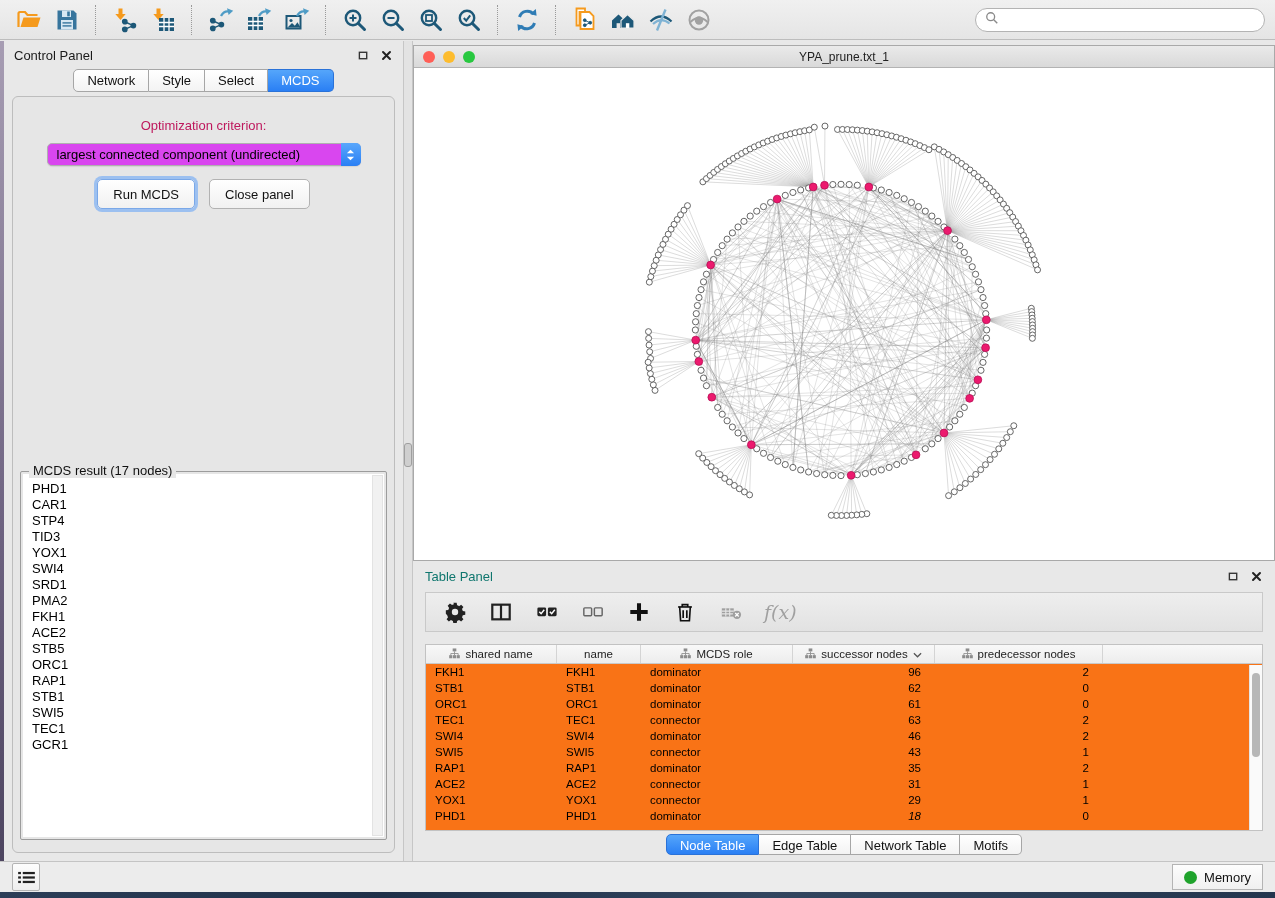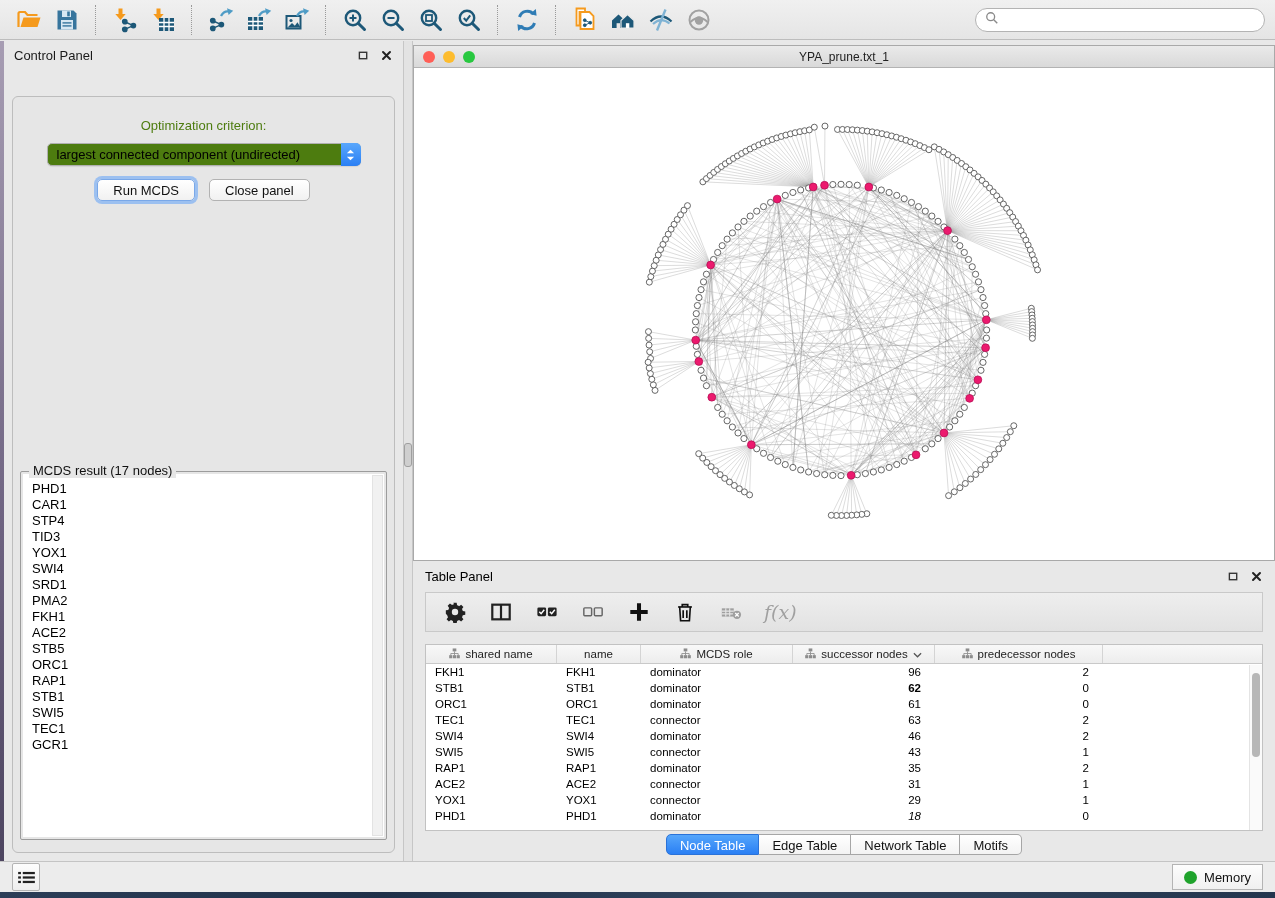--- a/index.html
+++ b/index.html
@@ -30,53 +30,53 @@
   .win-btns{margin-left:auto;display:flex;align-items:center;gap:9px;}
   .win-btn{display:flex;align-items:center;justify-content:center;width:14px;height:14px;}
   .seg{display:flex;justify-content:center;position:relative;z-index:2;}
   .seg .tab{background:linear-gradient(#ffffff,#f3f3f3);border:1px solid #a6a6a6;border-left:none;
     padding:3px 13px;font-size:13px;color:#111;white-space:nowrap;}
   .seg .tab:first-child{border-left:1px solid #a6a6a6;border-radius:5px 0 0 5px;}
   .seg .tab:last-child{border-radius:0 5px 5px 0;}
   .seg .tab.active{background:linear-gradient(#55a6fb,var(--accent,#2a7ff4));color:#fff;border-color:#2a72d8;}
   .cp-body{position:absolute;top:55px;left:8px;right:8px;bottom:8px;background:#e6e6e6;
     border:1px solid #bdbdbd;border-radius:6px;}
-  .opt-label{margin-top:21px;text-align:center;font-size:13px;color:#4d7c0f;}
-  .mac-select{width:314px;height:23px;margin:10px auto 0;background:#4d7c0f;border:1px solid #b0b0b0;border-radius:5px;
+  .opt-label{margin-top:21px;text-align:center;font-size:13px;color:#be185d;}
+  .mac-select{width:314px;height:23px;margin:10px auto 0;background:#d946ef;border:1px solid #b0b0b0;border-radius:5px;
     display:flex;align-items:center;position:relative;font-size:13px;padding-left:9px;box-sizing:border-box;
     box-shadow:0 1px 1px rgba(0,0,0,0.08);}
   .mac-select .stepper{position:absolute;right:-1px;top:-1px;bottom:-1px;width:20px;
     background:linear-gradient(#59a7fc,var(--accent,#2a7ff4));border-radius:0 5px 5px 0;
     display:flex;flex-direction:column;align-items:center;justify-content:center;gap:2px;}
   .btn-row{display:flex;justify-content:center;gap:14px;margin-top:13px;}
-  .mac-btn{height:22px;padding:0 15px;font-size:13px;background:linear-gradient(#ffffff,#f1f1f1);
+  .mac-btn{height:30px;padding:0 15px;font-size:13px;background:linear-gradient(#ffffff,#f1f1f1);
     border:1px solid #b2b2b2;border-radius:5px;color:#111;display:inline-flex;align-items:center;}
   .mac-btn.focus{box-shadow:0 0 0 3px rgba(106,166,247,0.6);border-color:#7aa8e8;}
   .group{position:absolute;left:7px;right:7px;top:374px;bottom:12px;border:1px solid #9c9c9c;border-radius:2px;}
   .group-title{position:absolute;top:-9px;left:8px;background:#e6e6e6;padding:0 4px;font-size:13px;color:#111;z-index:1;}
   .group-inner{position:absolute;top:2px;left:2px;right:2px;bottom:2px;background:#fff;overflow:hidden;padding-top:7px;box-sizing:border-box;}
   .mcds-item{font-size:13px;line-height:16px;padding-left:9px;color:#000;}
   .list-track{position:absolute;top:3px;bottom:3px;right:3px;width:9px;background:#f1f1f1;border:1px solid #e3e3e3;}
   
   .net-window{margin-top:4px;height:516px;background:#fff;border:1px solid #a9a9a9;box-sizing:border-box;flex:none;}
   .net-titlebar{height:21px;background:linear-gradient(#eaeaea,#d9d9d9);border-bottom:1px solid #b3b3b3;
     position:relative;display:flex;align-items:center;justify-content:center;font-size:12px;color:#222;}
   .traffic{position:absolute;left:9px;top:0;bottom:0;display:flex;align-items:center;gap:8px;}
   .tl{width:12px;height:12px;border-radius:50%;}
   .net-canvas{position:relative;height:492px;background:#fff;overflow:hidden;}
   .net-canvas svg{position:absolute;inset:0;width:100%;height:100%;}
   
   .table-panel{flex:1;position:relative;margin-top:3px;background:#e8e8e8;min-height:0;}
-  .tp-header{height:25px;display:flex;align-items:center;padding:0 12px;font-size:13px;color:#000000;}
+  .tp-header{height:25px;display:flex;align-items:center;padding:0 12px;font-size:13px;color:#0f766e;}
   .tp-toolbar{margin:3px 12px 0;height:40px;background:linear-gradient(#eeeeee,#e2e2e2);border:1px solid #c9c9c9;
     display:flex;align-items:center;gap:20px;padding:0 16px;box-sizing:border-box;}
   .tp-tool{display:flex;align-items:center;justify-content:center;width:26px;height:26px;}
   .tp-tool svg{width:22px;height:22px;display:block;}
   .fx{font-family:"DejaVu Serif",serif;font-style:italic;color:#a0a0a0;font-size:19px;line-height:1;}
-  .grid{position:absolute;left:12px;right:12px;top:80px;bottom:30px;background:#ffffff;border:1px solid #c2c2c2;overflow:hidden;}
+  .grid{position:absolute;left:12px;right:12px;top:80px;bottom:30px;background:#f97316;border:1px solid #c2c2c2;overflow:hidden;}
   .grid-head{display:flex;height:19px;background:linear-gradient(#f8f8f8,#ededed);border-bottom:1px solid #c9c9c9;
     font-size:11.5px;color:#222;box-sizing:border-box;}
   .hc{display:flex;align-items:center;justify-content:center;gap:5px;border-right:1px solid #d4d4d4;box-sizing:border-box;white-space:nowrap;}
   .hc.fill{flex:1;border-right:none;}
   .tr{display:flex;height:16px;font-size:11.5px;color:#000;align-items:center;}
   .td{box-sizing:border-box;padding:0 9px;white-space:nowrap;overflow:hidden;}
   .td.num{text-align:right;padding-right:14px;}
   .grid-scroll{position:absolute;top:20px;bottom:0;right:0;width:12px;background:#fafafa;border-left:1px solid #e4e4e4;}
   .grid-thumb{position:absolute;top:8px;left:2px;width:8px;height:84px;background:#b7b7b7;border-radius:4px;}
   .tp-tabs{position:absolute;left:0;right:0;bottom:6px;height:21px;display:flex;justify-content:center;text-align:right;}
@@ -270,20 +270,26 @@
                   <rect x="1.5" y="2.5" width="8" height="7" fill="none" stroke="#333" stroke-width="1.5"></rect>
                 </svg>
             </span>
             <span class="win-btn">
               <svg viewBox="0 0 12 12" width="11" height="11">
                   <path d="M2.2 2.2 L9.8 9.8 M9.8 2.2 L2.2 9.8" stroke="#222" stroke-width="2.2" stroke-linecap="round"></path>
                 </svg>
             </span>
           </span>
         </div>
+        <div class="seg" id="cp-tabs">
+            <div class="tab">Network</div>
+            <div class="tab">Style</div>
+            <div class="tab">Select</div>
+            <div class="tab active">MCDS</div>
+          </div>
         <div class="cp-body">
           <div class="opt-label">Optimization criterion:</div>
           <div class="mac-select">
             <span>largest connected component (undirected)</span>
             <span class="stepper">
               <svg viewBox="0 0 10 5" width="9" height="5">
                   <path d="M1 4.5 L5 0.5 L9 4.5" fill="#fff"></path>
                 </svg>
               <svg viewBox="0 0 10 5" width="9" height="5">
                   <path d="M1 0.5 L5 4.5 L9 0.5" fill="#fff"></path>
@@ -1172,21 +1178,21 @@
                   <div class="td" style="width: 131px;">FKH1</div>
                   <div class="td" style="width: 84px;">FKH1</div>
                   <div class="td" style="width: 152px;">dominator</div>
                   <div class="td num" style="width: 142px;">96</div>
                   <div class="td num" style="width: 168px;">2</div>
                 </div>
                 <div class="tr">
                   <div class="td" style="width: 131px;">STB1</div>
                   <div class="td" style="width: 84px;">STB1</div>
                   <div class="td" style="width: 152px;">dominator</div>
-                  <div class="td num" style="width: 142px; font-weight: bold;">62</div>
+                  <div class="td num" style="width: 142px;">62</div>
                   <div class="td num" style="width: 168px;">0</div>
                 </div>
                 <div class="tr">
                   <div class="td" style="width: 131px;">ORC1</div>
                   <div class="td" style="width: 84px;">ORC1</div>
                   <div class="td" style="width: 152px;">dominator</div>
                   <div class="td num" style="width: 142px;">61</div>
                   <div class="td num" style="width: 168px;">0</div>
                 </div>
                 <div class="tr">

